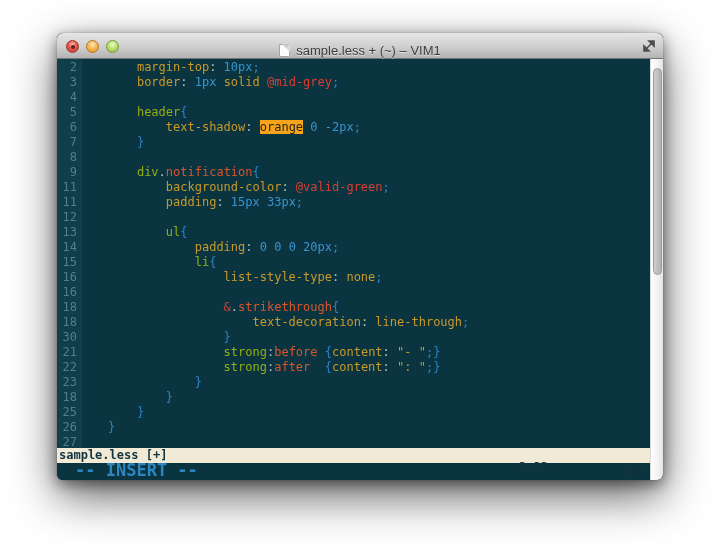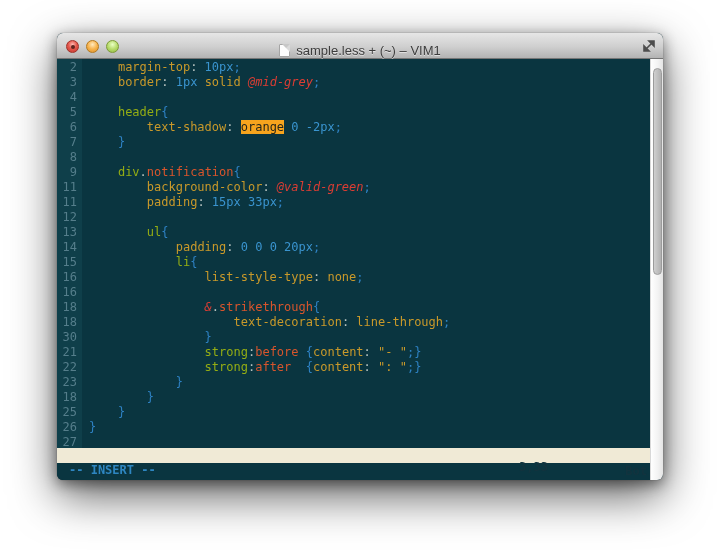--- a/index.html
+++ b/index.html
@@ -63,43 +63,43 @@
   .gutter{
     width:25px;flex:none;background:var(--gutter-bg);
     color:var(--line-number);font-size:12px;line-height:15px;
     text-align:right;padding:1px 5px 0 0;box-sizing:border-box;
   }
   .gutter .ln{height:15px;}
   .code{
     flex:1;font-size:12px;line-height:15px;white-space:pre;
     padding:1px 0 0 7px;color:var(--punctuation);overflow:hidden;
   }
-  .code .row{height:15px;}
+  .code .row{height:15px;margin-left:19px;}
   .tk-plain{color:var(--punctuation);}
   .tk-punc{color:var(--punctuation);}
   .tk-prop{color:var(--yellow);}
   .tk-str{color:var(--yellow);}
   .tk-sel{color:var(--green);}
   .tk-cls{color:var(--orange);}
-  .tk-var{color:var(--red);font-style:italic;}
+  .tk-var{color:var(--red);}
   .tk-num{color:var(--blue-value);}
   .tk-brace{color:var(--blue-brace);}
   .tk-hl{background:var(--highlight-bg);color:var(--highlight-fg);}
   
   .statusbar{
     height:15px;flex:none;background:var(--statusbar-bg);color:var(--statusbar-fg);
     font-size:12px;line-height:15px;font-weight:bold;position:relative;
   }
   .statusbar .file{position:absolute;left:2px;top:0;}
   .statusbar .pos{position:absolute;left:462px;top:12px;}
   .statusbar .scroll{position:absolute;right:3px;top:16px;}
   .modeline{
     height:17px;flex:none;background:var(--editor-bg);
-    color:var(--mode-fg);font-size:12px;line-height:15px;font-weight:bold;
-    padding-left:12px;box-sizing:border-box;
+    color:var(--mode-fg);font-size:17px;line-height:15px;font-weight:bold;
+    padding-left:18px;box-sizing:border-box;
   }
   
   .scrollbar{
     width:13px;flex:none;position:relative;
     background:linear-gradient(to right,#ffffff,#f2f2f2 60%,#e4e4e4);
     border-left:1px solid #d8d8d8;box-sizing:border-box;
   }
   .thumb{
     position:absolute;left:1.5px;top:9px;width:9px;height:207px;border-radius:5px;
     background:linear-gradient(to right,#cfcfcf,#b1b1b1);
@@ -157,20 +157,21 @@
             <div class="ln">22</div>
             <div class="ln">23</div>
             <div class="ln">18</div>
             <div class="ln">25</div>
             <div class="ln">26</div>
             <div class="ln">27</div>
           </div>
         <div class="code"><div class="row"><span class="tk-plain">    </span><span class="tk-prop">margin-top</span><span class="tk-punc">: </span><span class="tk-num">10px</span><span class="tk-brace">;</span></div><div class="row"><span class="tk-plain">    </span><span class="tk-prop">border</span><span class="tk-punc">: </span><span class="tk-num">1px</span><span class="tk-plain"> </span><span class="tk-prop">solid</span><span class="tk-plain"> </span><span class="tk-var">@mid-grey</span><span class="tk-brace">;</span></div><div class="row"></div><div class="row"><span class="tk-plain">    </span><span class="tk-sel">header</span><span class="tk-brace">{</span></div><div class="row"><span class="tk-plain">        </span><span class="tk-prop">text-shadow</span><span class="tk-punc">: </span><span class="tk-hl">orange</span><span class="tk-plain"> </span><span class="tk-num">0 -2px</span><span class="tk-brace">;</span></div><div class="row"><span class="tk-plain">    </span><span class="tk-brace">}</span></div><div class="row"></div><div class="row"><span class="tk-plain">    </span><span class="tk-sel">div</span><span class="tk-punc">.</span><span class="tk-cls">notification</span><span class="tk-brace">{</span></div><div class="row"><span class="tk-plain">        </span><span class="tk-prop">background-color</span><span class="tk-punc">: </span><span class="tk-var">@valid-green</span><span class="tk-brace">;</span></div><div class="row"><span class="tk-plain">        </span><span class="tk-prop">padding</span><span class="tk-punc">: </span><span class="tk-num">15px 33px</span><span class="tk-brace">;</span></div><div class="row"></div><div class="row"><span class="tk-plain">        </span><span class="tk-sel">ul</span><span class="tk-brace">{</span></div><div class="row"><span class="tk-plain">            </span><span class="tk-prop">padding</span><span class="tk-punc">: </span><span class="tk-num">0 0 0 20px</span><span class="tk-brace">;</span></div><div class="row"><span class="tk-plain">            </span><span class="tk-sel">li</span><span class="tk-brace">{</span></div><div class="row"><span class="tk-plain">                </span><span class="tk-prop">list-style-type</span><span class="tk-punc">: </span><span class="tk-prop">none</span><span class="tk-brace">;</span></div><div class="row"></div><div class="row"><span class="tk-plain">                </span><span class="tk-var">&amp;</span><span class="tk-punc">.</span><span class="tk-cls">strikethrough</span><span class="tk-brace">{</span></div><div class="row"><span class="tk-plain">                    </span><span class="tk-prop">text-decoration</span><span class="tk-punc">: </span><span class="tk-prop">line-through</span><span class="tk-brace">;</span></div><div class="row"><span class="tk-plain">                </span><span class="tk-brace">}</span></div><div class="row"><span class="tk-plain">                </span><span class="tk-sel">strong</span><span class="tk-punc">:</span><span class="tk-cls">before</span><span class="tk-plain"> </span><span class="tk-brace">{</span><span class="tk-prop">content</span><span class="tk-punc">: </span><span class="tk-str">"- "</span><span class="tk-brace">;</span><span class="tk-brace">}</span></div><div class="row"><span class="tk-plain">                </span><span class="tk-sel">strong</span><span class="tk-punc">:</span><span class="tk-cls">after</span><span class="tk-plain">  </span><span class="tk-brace">{</span><span class="tk-prop">content</span><span class="tk-punc">: </span><span class="tk-str">": "</span><span class="tk-brace">;</span><span class="tk-brace">}</span></div><div class="row"><span class="tk-plain">            </span><span class="tk-brace">}</span></div><div class="row"><span class="tk-plain">        </span><span class="tk-brace">}</span></div><div class="row"><span class="tk-plain">    </span><span class="tk-brace">}</span></div><div class="row"><span class="tk-brace">}</span></div><div class="row"></div></div>
       </div>
       <div class="statusbar">
+        <span class="file">sample.less [+]</span>
         <span class="pos">3,33</span>
         <span class="scroll">Bot</span>
       </div>
       <div class="modeline">-- INSERT --</div>
     </div>
     <div class="scrollbar">
       <div class="thumb"></div>
     </div>
   </div>
 

